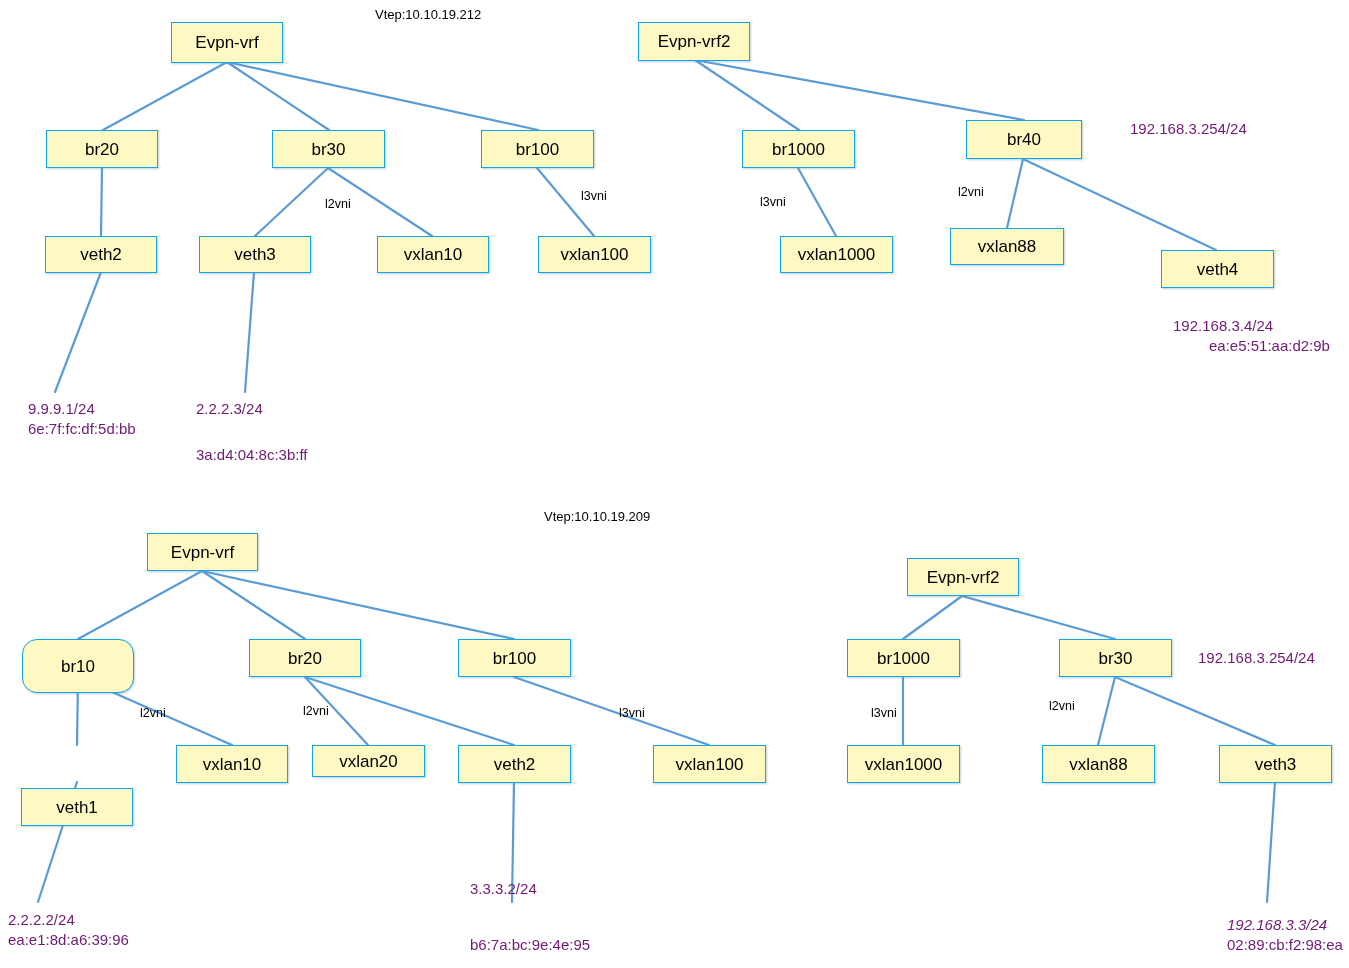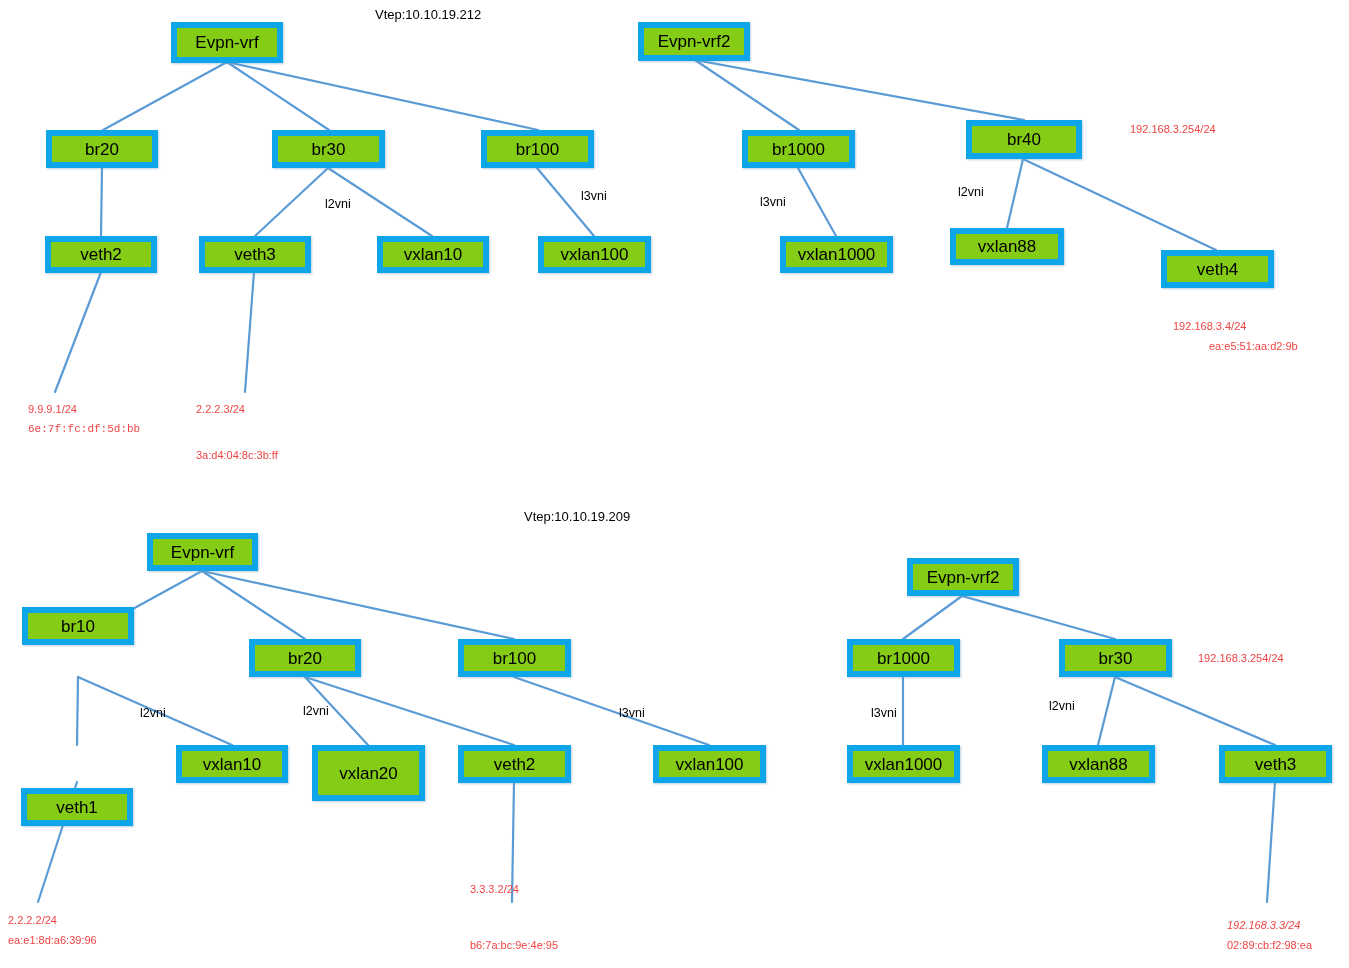--- a/index.html
+++ b/index.html
@@ -23,37 +23,37 @@
     position: absolute;
     left: 0;
     top: 0;
     width: 1349px;
     height: 968px;
     pointer-events: none;
   }
   .node {
     position: absolute;
     box-sizing: border-box;
-    background: #84cc16;
-    border: 6px solid #0ea5e9;
+    background: #fef9c3;
+    border: 1px solid #0ea5e9;
     display: flex;
     align-items: center;
     justify-content: center;
     font-size: 17px;
     line-height: 1;
     color: #000000;
     letter-spacing: 0px;
     box-shadow: 1px 1px 2px rgba(120,150,180,0.45);
     white-space: nowrap;
   }
   .annot {
     position: absolute;
-    font-size: 11px;
+    font-size: 15px;
     line-height: 16px;
-    color: #ef4444;
+    color: #701a75;
     white-space: pre;
   }
   .edge-label {
     position: absolute;
     font-size: 12.5px;
     line-height: 13px;
     color: #000000;
     white-space: nowrap;
   }
   .vtep {
@@ -135,42 +135,42 @@
   <div class="node" style="left:1161px; top:250px; width:113px; height:38px;">veth4</div>
 
   <div class="edge-label" style="left:325px; top:198px;">l2vni</div>
   <div class="edge-label" style="left:581px; top:190px;">l3vni</div>
   <div class="edge-label" style="left:760px; top:196px;">l3vni</div>
   <div class="edge-label" style="left:958px; top:186px;">l2vni</div>
 
   <div class="annot" style="left:1130px; top:121px;">192.168.3.254/24</div>
 
   <div class="annot" style="left:28px; top:401px;">9.9.9.1/24</div>
-  <div class="annot" style="left:28px; top:421px;font-family:Liberation Mono, monospace;">6e:7f:fc:df:5d:bb</div>
+  <div class="annot" style="left:28px; top:421px;">6e:7f:fc:df:5d:bb</div>
 
   <div class="annot" style="left:196px; top:401px;">2.2.2.3/24</div>
   <div class="annot" style="left:196px; top:412px;margin-top:35px;">3a:d4:04:8c:3b:ff</div>
 
   <div class="annot" style="left:1173px; top:318px;text-align:center;">192.168.3.4/24</div>
   <div class="annot" style="left:1173px; top:338px;margin-left:36px;">ea:e5:51:aa:d2:9b</div>
 
-  <div class="vtep" style="left:524px; top:509px;">Vtep:10.10.19.209</div>
+  <div class="vtep" style="left:544px; top:509px;">Vtep:10.10.19.209</div>
 
   <div class="node" style="left:147px; top:533px; width:111px; height:38px;">Evpn-vrf</div>
   <div class="node" style="left:907px; top:558px; width:112px; height:38px;">Evpn-vrf2</div>
 
-  <div class="node" style="left:22px; top:607px; width:112px; height:38px;">br10</div>
+  <div class="node" style="left:22px; top:639px; width:112px; height:54px;border-radius:15px;">br10</div>
   <div class="node" style="left:249px; top:639px; width:112px; height:38px;">br20</div>
   <div class="node" style="left:458px; top:639px; width:113px; height:38px;">br100</div>
   <div class="node" style="left:847px; top:639px; width:113px; height:38px;">br1000</div>
   <div class="node" style="left:1059px; top:639px; width:113px; height:38px;">br30</div>
 
   <div class="node" style="left:21px; top:788px; width:112px; height:38px;">veth1</div>
   <div class="node" style="left:176px; top:745px; width:112px; height:38px;">vxlan10</div>
-  <div class="node" style="left:312px; top:745px; width:113px; height:56px;">vxlan20</div>
+  <div class="node" style="left:312px; top:745px; width:113px; height:32px;">vxlan20</div>
   <div class="node" style="left:458px; top:745px; width:113px; height:38px;">veth2</div>
   <div class="node" style="left:653px; top:745px; width:113px; height:38px;">vxlan100</div>
   <div class="node" style="left:847px; top:745px; width:113px; height:38px;">vxlan1000</div>
   <div class="node" style="left:1042px; top:745px; width:113px; height:38px;">vxlan88</div>
   <div class="node" style="left:1219px; top:745px; width:113px; height:38px;">veth3</div>
 
   <div class="edge-label" style="left:140px; top:707px;">l2vni</div>
   <div class="edge-label" style="left:303px; top:705px;">l2vni</div>
   <div class="edge-label" style="left:619px; top:707px;">l3vni</div>
   <div class="edge-label" style="left:871px; top:707px;">l3vni</div>

